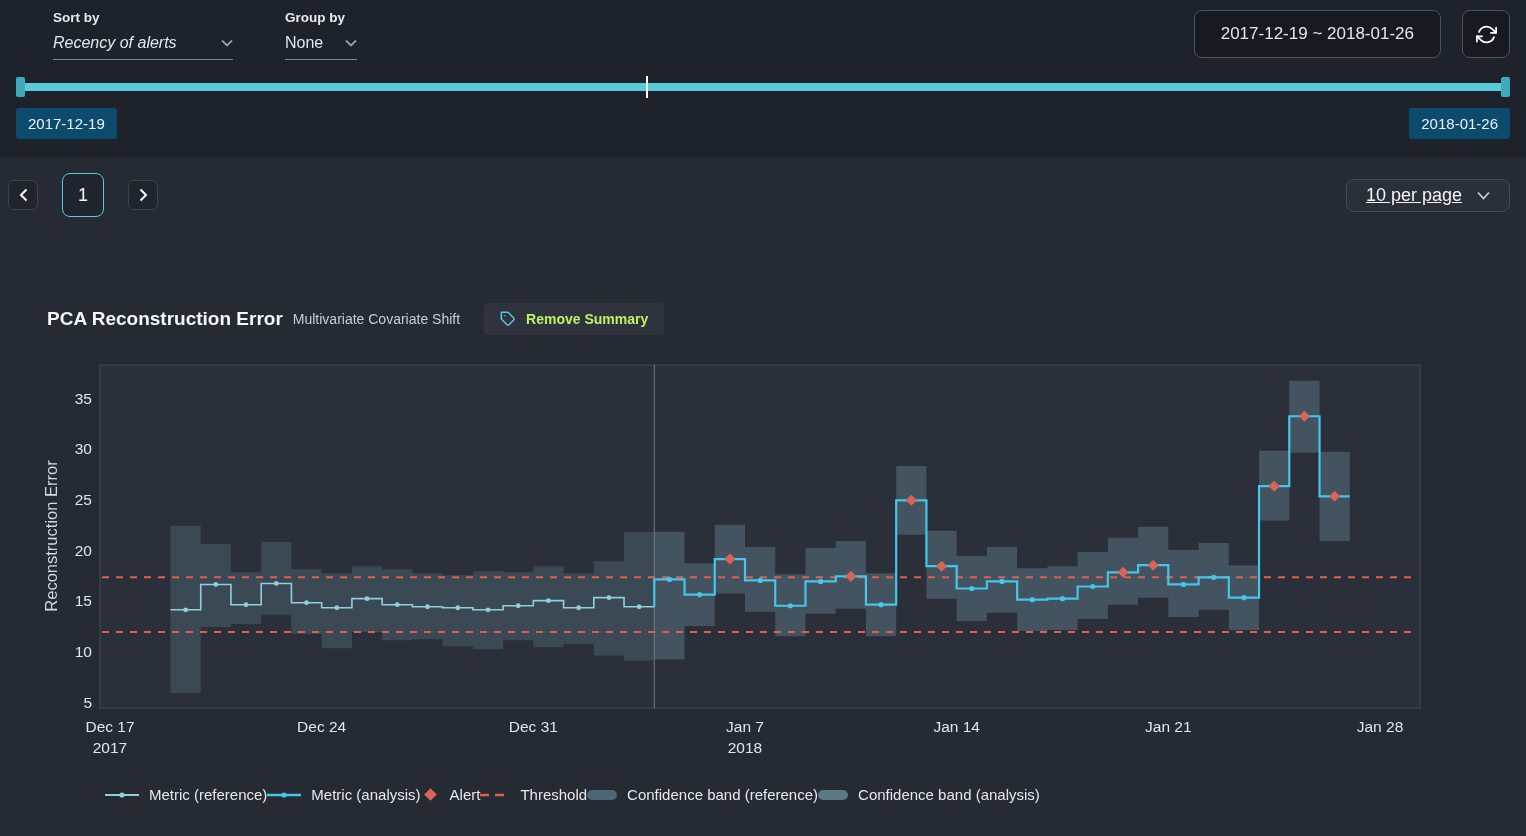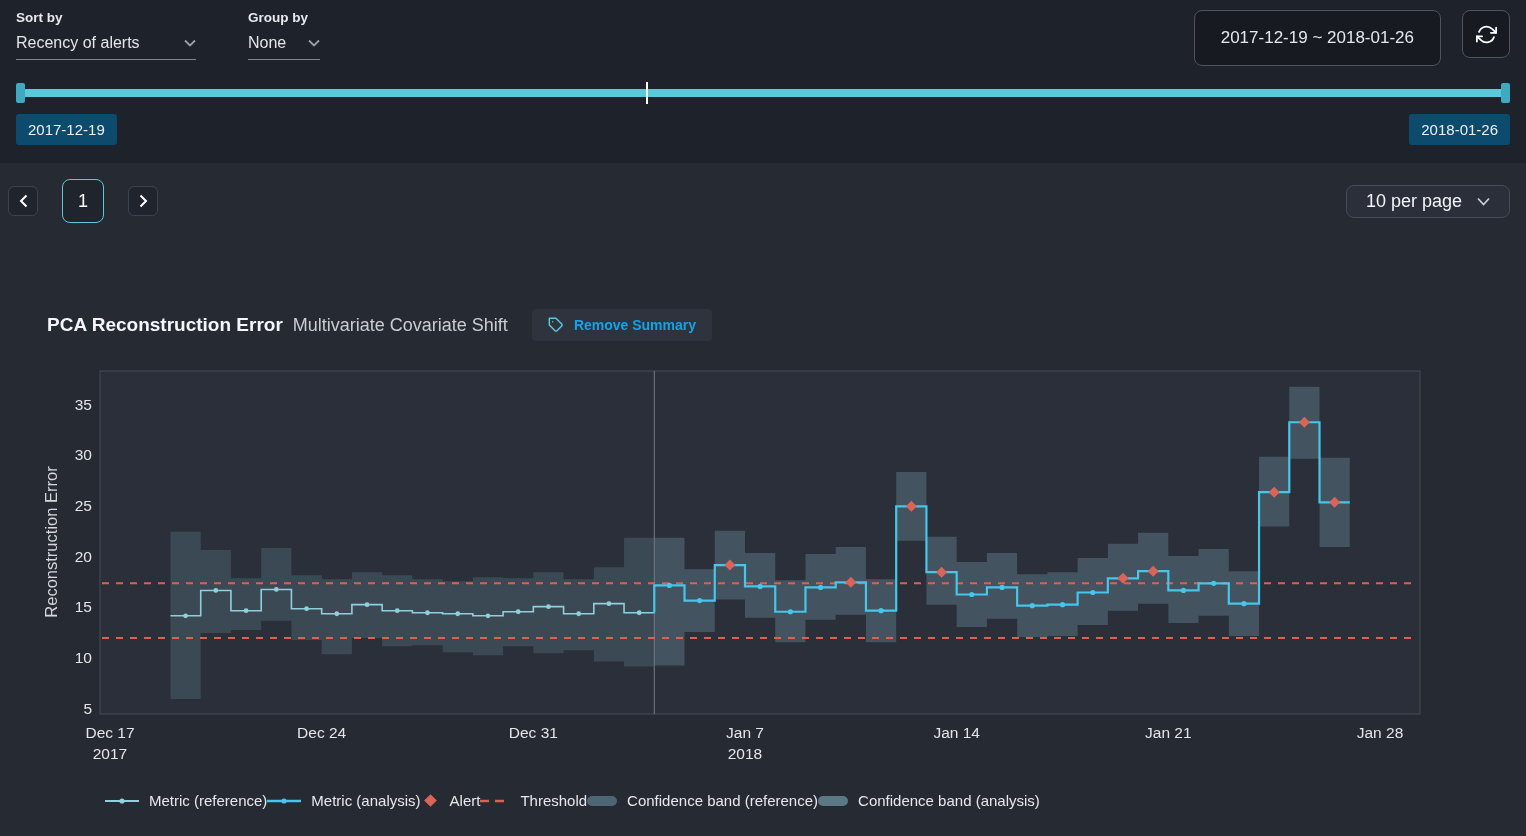--- a/index.html
+++ b/index.html
@@ -4,32 +4,32 @@
 <style>
   * { box-sizing: border-box; }
   html,body { margin:0; padding:0; }
   body {
     width:1526px; height:836px; overflow:hidden;
     background:#262a33; color:#e8eaee;
     font-family:"Liberation Sans", sans-serif;
   }
   
   .topbar-section { background:#1e222b; padding:10px 16px 18px 16px; }
-  .controls-row { display:flex; align-items:flex-start; }
+  .controls-row { display:flex; align-items:flex-start;margin-left:37px; }
   .control-group { margin-right:52px; }
   .control-label { font-size:13.5px; font-weight:bold; color:#e7e9ed; margin-bottom:9px; }
   .control-select {
     display:flex; align-items:center; justify-content:space-between; gap:14px;
     border-bottom:1px solid #80858f; padding-bottom:7px;
     font-size:16px; color:#e2e5e9; cursor:pointer;
   }
-  .control-select.wide { min-width:180px; }
+  .control-select.wide { min-width:180px;font-style:italic; }
   .control-select.narrow { min-width:72px; }
   .date-range-box {
-    margin-left:auto; height:56px; padding:16px 26px;
+    margin-left:auto; height:48px; padding:16px 26px;
     border:1px solid #4d535f; border-radius:8px; background:#171a21;
     display:flex; align-items:center; font-size:17px; color:#e4e7eb; cursor:pointer;
   }
   .refresh-btn {
     width:48px; height:48px; margin-left:21px;
     border:1px solid #4d535f; border-radius:8px; background:#171a21;
     display:flex; align-items:center; justify-content:center; cursor:pointer;
   }
   
   .slider-row { position:relative; height:22px; margin-top:16px; }
@@ -49,30 +49,30 @@
   .pg-page {
     width:42px; height:44px; margin-left:24px;
     border:1.5px solid #5bc8dc; border-radius:8px; background:#20242d;
     color:#ffffff; font-size:18px; font-family:inherit; cursor:pointer;
   }
   .pg-next { margin-left:24px; }
   .per-page {
     margin-left:auto; height:33px; padding:0 19px;
     background:#2a2f39; border:1px solid #454b57; border-radius:8px;
     color:#f2f4f7; font-size:18px; font-family:inherit;
-    display:flex; align-items:center; gap:15px; cursor:pointer;
+    display:flex; align-items:center; gap:15px; cursor:pointer;text-decoration:underline;
   }
   
   .panel-header { display:flex; align-items:center; margin:86px 0 0 47px; }
   .panel-title { font-size:19px; font-weight:bold; color:#f4f6f8; margin:0; }
-  .panel-subtitle { font-size:18px; color:#c9cdd3; margin-left:10px; }
+  .panel-subtitle { font-size:14px; color:#c9cdd3; margin-left:10px; }
   .remove-summary {
     margin-left:24px; display:flex; align-items:center; gap:10px;
     background:#2e333d; border:none; border-radius:4px; padding:8px 16px;
-    color:#0ea5e9; font-size:14px; font-weight:bold; font-family:inherit; cursor:pointer;
+    color:#bef264; font-size:14px; font-weight:bold; font-family:inherit; cursor:pointer;
   }
   #chart-svg { display:block; margin-top:26px; width:1526px; height:400px; }
   
   .legend { display:flex; align-items:center; margin:25px 0 0 105px; font-size:15px; color:#e6e8ec; }
   .legend-item { display:flex; align-items:center; gap:10px; }
   .swatch-band { width:30px; height:10px; border-radius:5px; background:currentColor; }
   .swatch-diamond { width:9px; height:9px; background:currentColor; transform:rotate(45deg); margin:0 5px; }
 </style>
 </head>
 <body>

